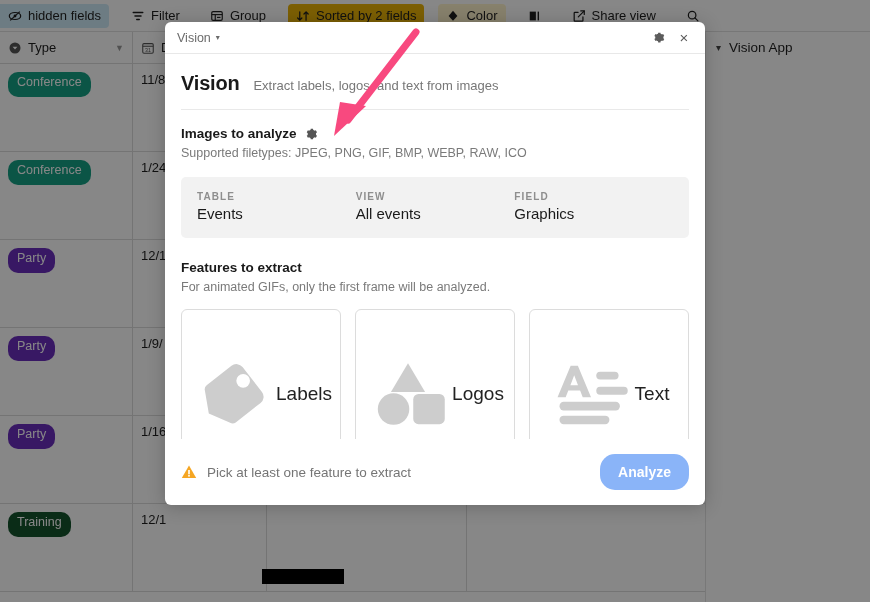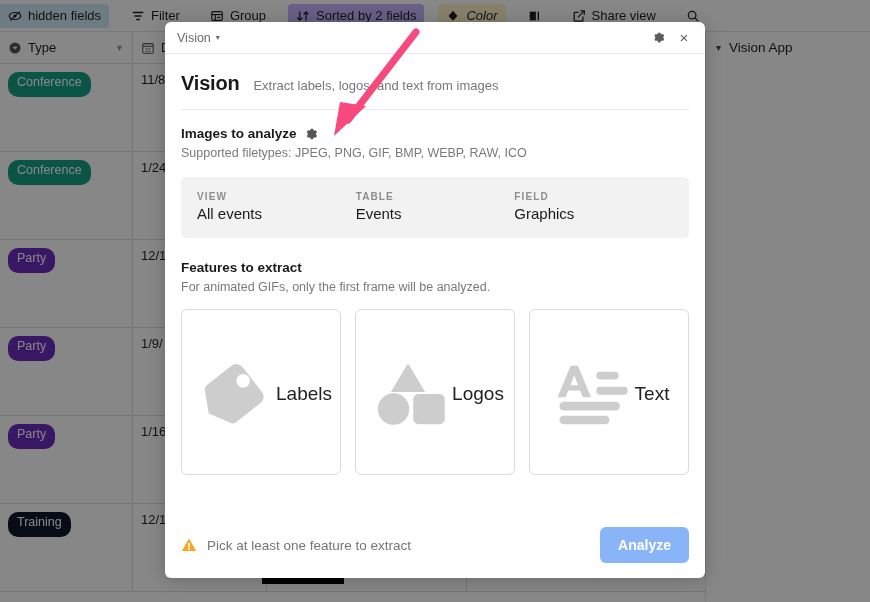--- a/index.html
+++ b/index.html
@@ -19,22 +19,22 @@
     background: #fff; display: flex; align-items: center;
     border-bottom: 1px solid #e0e0e0;
   }
   .tb-item {
     display: flex; align-items: center; gap: 6px;
     height: 24px; padding: 0 8px; margin-left: 4px;
     border-radius: 4px; font-size: 13px; color: #1f1f1f; white-space: nowrap;
   }
   .tb-item.first { margin-left: 0; border-radius: 0 4px 4px 0; }
   .tb-hidden { background: #cfeaf7; }
-  .tb-sorted { background: #c4b5fd; }
-  .tb-color  { background: #fff3cd; font-style: italic; }
+  .tb-sorted { background: #eab308; }
+  .tb-color  { background: #fff3cd; }
   .tb-ico { width: 14px; height: 14px; flex: none; display:block; }
   .tb-sep { width: 10px; }
 
   .app-right-panel {
     position: absolute; right: 0; top: 32px; width: 165px; bottom: 0;
     background: #ffffff; border-left: 1px solid #e3e3e3;
   }
   .app-right-head {
     display: flex; align-items: center; gap: 8px;
     height: 30px; padding: 0 10px; font-size: 13.5px; color: #1f1f1f;
@@ -59,21 +59,21 @@
     font-size: 12.5px; color: #fff; line-height: 16px;
   }
   .black-box { position: absolute; left: 262px; top: 569px; width: 82px; height: 15px; background: #000; }
 
   .dim {
     position: absolute; inset: 0; background: rgba(0,0,0,0.47); z-index: 40;
   }
 
   
   .modal {
-    position: absolute; left: 165px; top: 22px; width: 540px; height: 556px;
+    position: absolute; left: 165px; top: 22px; width: 540px; height: 483px;
     background: #fff; border-radius: 6px; z-index: 60;
     box-shadow: 0 2px 18px rgba(0,0,0,0.22);
     display: flex; flex-direction: column; overflow: hidden;
   }
   .modal-topbar {
     height: 32px; flex: none; display: flex; align-items: center;
     padding: 0 12px; border-bottom: 1px solid #e8e8e8;
   }
   .mt-title { font-size: 12.5px; color: #6b6b6b; }
   .mt-caret { font-size: 8px; color: #6b6b6b; margin-left: 5px; }
@@ -118,21 +118,21 @@
   .card-label { font-size: 19px; color: #222; margin-top: 4px; }
 
   .modal-footer {
     flex: none; height: 66px; display: flex; align-items: center;
     padding: 0 16px; gap: 10px;
   }
   .warn-ico { width: 16px; height: 16px; display: block; flex: none; }
   .warn-text { font-size: 13.5px; color: #757575; }
   .footer-spacer { flex: 1; }
   .btn-analyze {
-    background: #8ab4f8; color: #fff; border: none; border-radius: 6px;
+    background: #8ab4f8; color: #fff; border: none; border-radius: 15px;
     font-size: 14px; font-family: inherit; font-weight: bold;
     padding: 10px 18px; cursor: pointer;
   }
 
   
   .arrow { position: absolute; left: 318px; top: 28px; width: 110px; height: 115px; z-index: 80; pointer-events: none; }
 </style>
 </head>
 <body>
 
@@ -255,21 +255,21 @@
         <div class="gr-cell col-type"><span class="chip" style="background:#6b2fbe">Party</span></div>
         <div class="gr-cell col-date">1/9/</div>
         <div class="gr-cell col-c"></div>
       </div>
       <div class="grid-row">
         <div class="gr-cell col-type"><span class="chip" style="background:#6b2fbe">Party</span></div>
         <div class="gr-cell col-date">1/16</div>
         <div class="gr-cell col-c"></div>
       </div>
       <div class="grid-row">
-        <div class="gr-cell col-type"><span class="chip" style="background:#0f172a">Training</span></div>
+        <div class="gr-cell col-type"><span class="chip" style="background:#14532d">Training</span></div>
         <div class="gr-cell col-date">12/1</div>
         <div class="gr-cell col-c"></div>
       </div>
     </div>
 
     <div class="black-box"></div>
   </div>
 
   <div class="dim"></div>
 
@@ -302,26 +302,26 @@
           <svg class="sec-gear" viewBox="0 0 16 16" fill="#555">
               <path d="M8 5.3A2.7 2.7 0 108 10.7 2.7 2.7 0 008 5.3zm0 4.1a1.4 1.4 0 110-2.8 1.4 1.4 0 010 2.8z"></path>
               <path d="M13.8 8c0-.35-.03-.68-.09-1l1.15-.86-1.35-2.33-1.33.57a5.4 5.4 0 00-1.64-.96L10.33 2H7.67l-.22 1.42c-.6.21-1.15.54-1.64.96l-1.33-.57L3.13 6.14 4.28 7a5.6 5.6 0 000 2l-1.15.86 1.35 2.33 1.33-.57c.49.42 1.04.75 1.64.96L7.67 14h2.66l.22-1.42c.6-.21 1.15-.54 1.64-.96l1.33.57 1.35-2.33L13.72 9c.06-.32.08-.65.08-1z"></path>
             </svg>
         </span>
       </div>
       <div class="sec-note">Supported filetypes: JPEG, PNG, GIF, BMP, WEBP, RAW, ICO</div>
 
       <div class="ctx-box">
         <div class="ctx-cell">
+          <div class="ctx-label">TABLE</div>
+          <div class="ctx-value">Events</div>
+        </div>
+        <div class="ctx-cell">
           <div class="ctx-label">VIEW</div>
           <div class="ctx-value">All events</div>
-        </div>
-        <div class="ctx-cell">
-          <div class="ctx-label">TABLE</div>
-          <div class="ctx-value">Events</div>
         </div>
         <div class="ctx-cell">
           <div class="ctx-label">FIELD</div>
           <div class="ctx-value">Graphics</div>
         </div>
       </div>
 
       <div class="feat-title">Features to extract</div>
       <div class="feat-note">For animated GIFs, only the first frame will be analyzed.</div>
 

